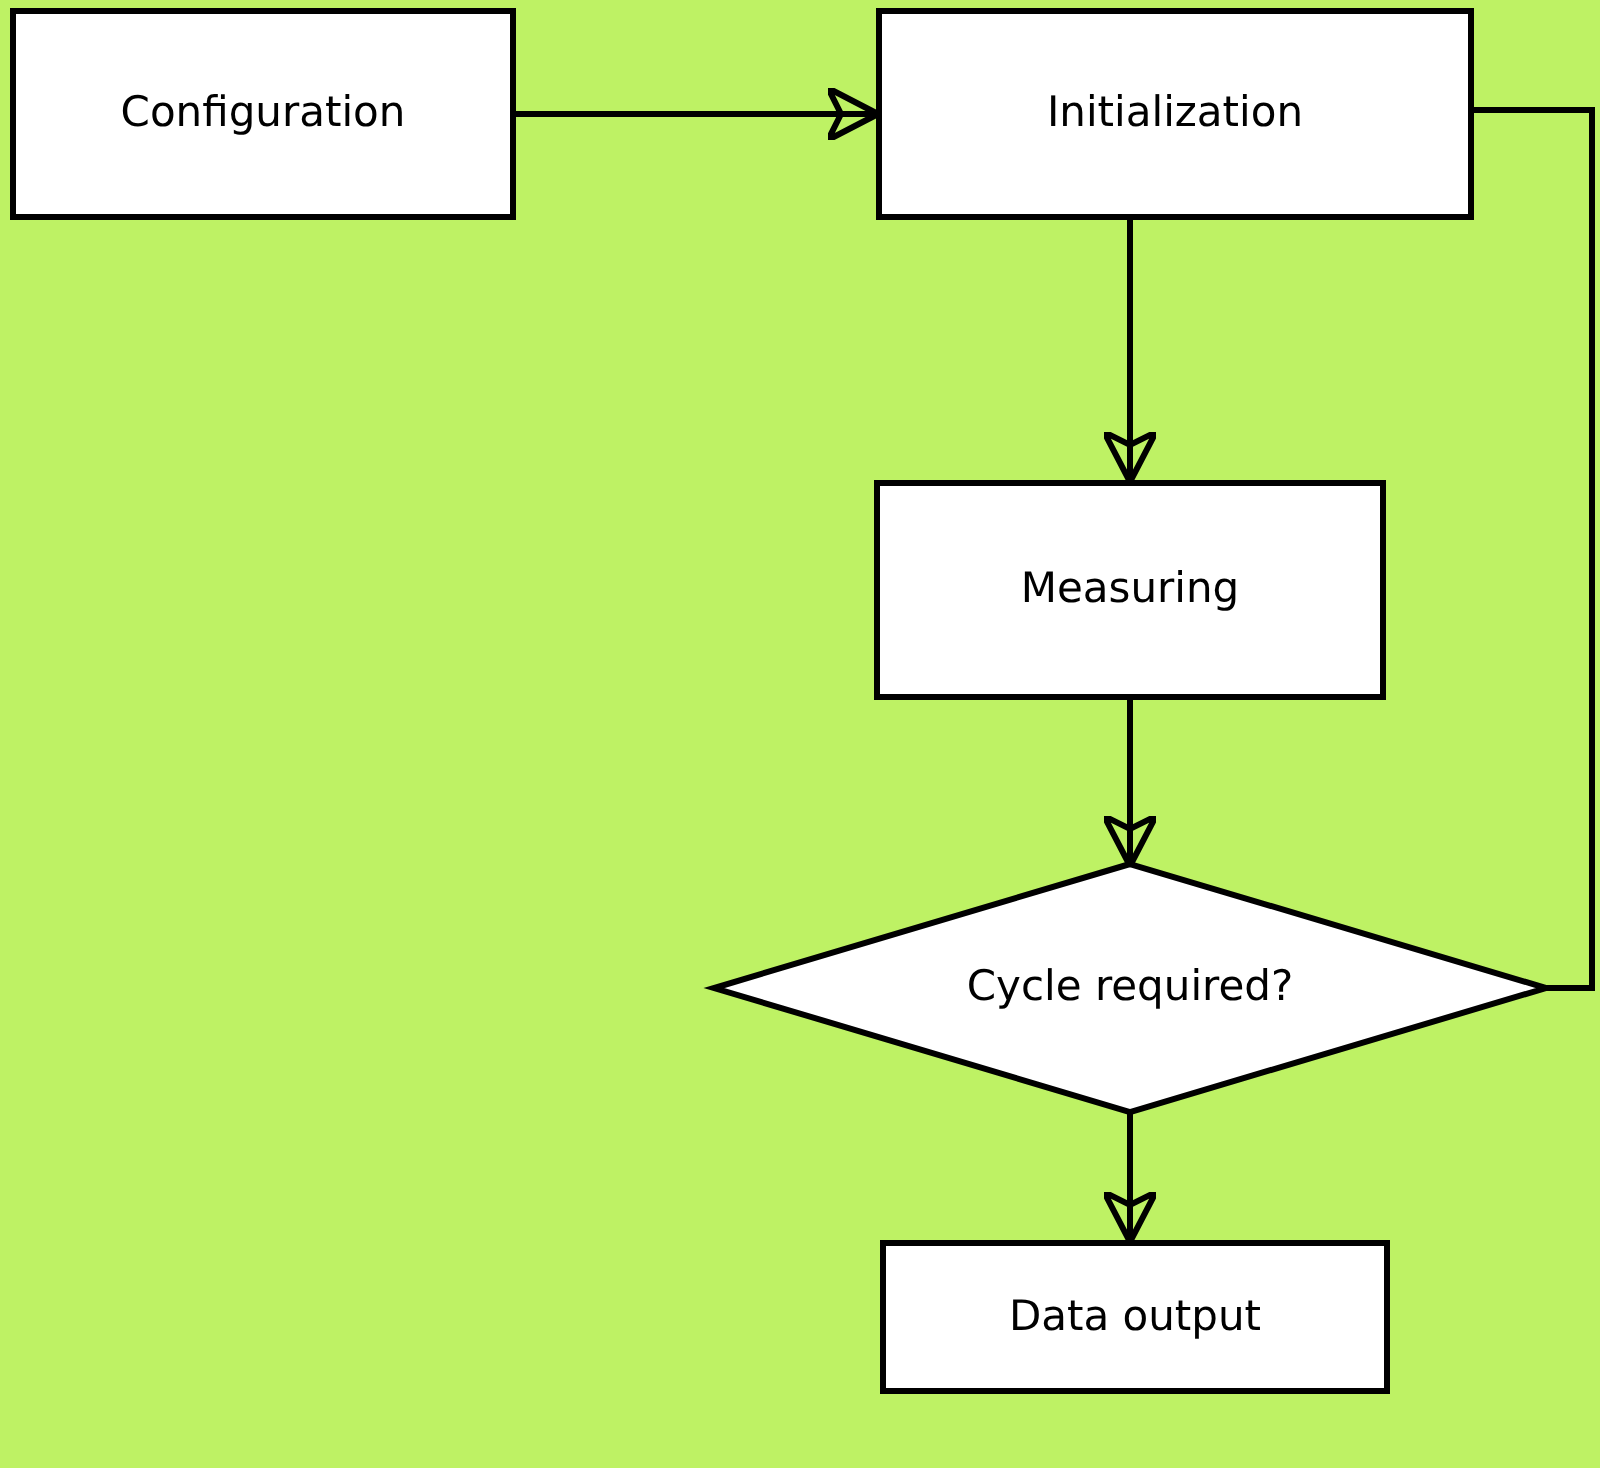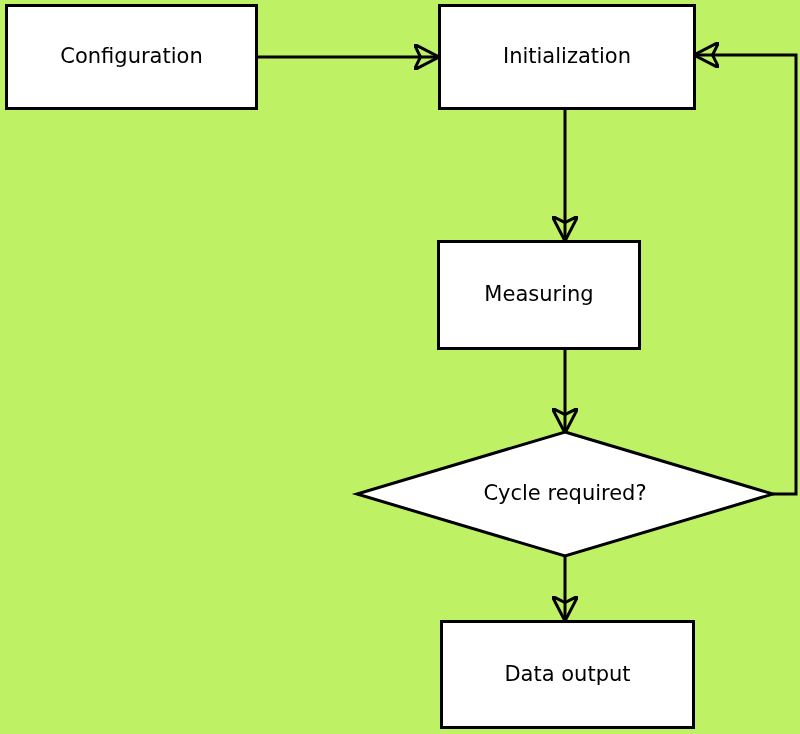--- a/index.html
+++ b/index.html
@@ -78,29 +78,29 @@
 
     <path d="M773,494 H796 V55 H695" marker-end="url(#arrowhead)"></path>
 
     <polygon class="diamond" points="565,432 773,494 565,556 357,494" fill="#ffffff"></polygon>
   </svg>
 
   <div class="node box" style="left:5px; top:4px; width:253px; height:106px;">
     <span>Configuration</span>
   </div>
 
-  <div class="node box" style="left:438px; top:4px; width:258px; height:106px;">
+  <div class="node box" style="left:438px; top:4px; width:299px; height:106px;">
     <span>Initialization</span>
   </div>
 
-  <div class="node box" style="left:437px; top:240px; width:204px; height:110px;">
+  <div class="node box" style="left:437px; top:240px; width:256px; height:110px;">
     <span>Measuring</span>
   </div>
 
   <div class="node diamond-label" style="left:357px; top:432px; width:416px; height:124px;">
     <span>Cycle required?</span>
   </div>
 
-  <div class="node box" style="left:440px; top:620px; width:255px; height:109px;">
+  <div class="node box" style="left:440px; top:620px; width:255px; height:77px;">
     <span>Data output</span>
   </div>
 
 </div>
 
 </body></html>

